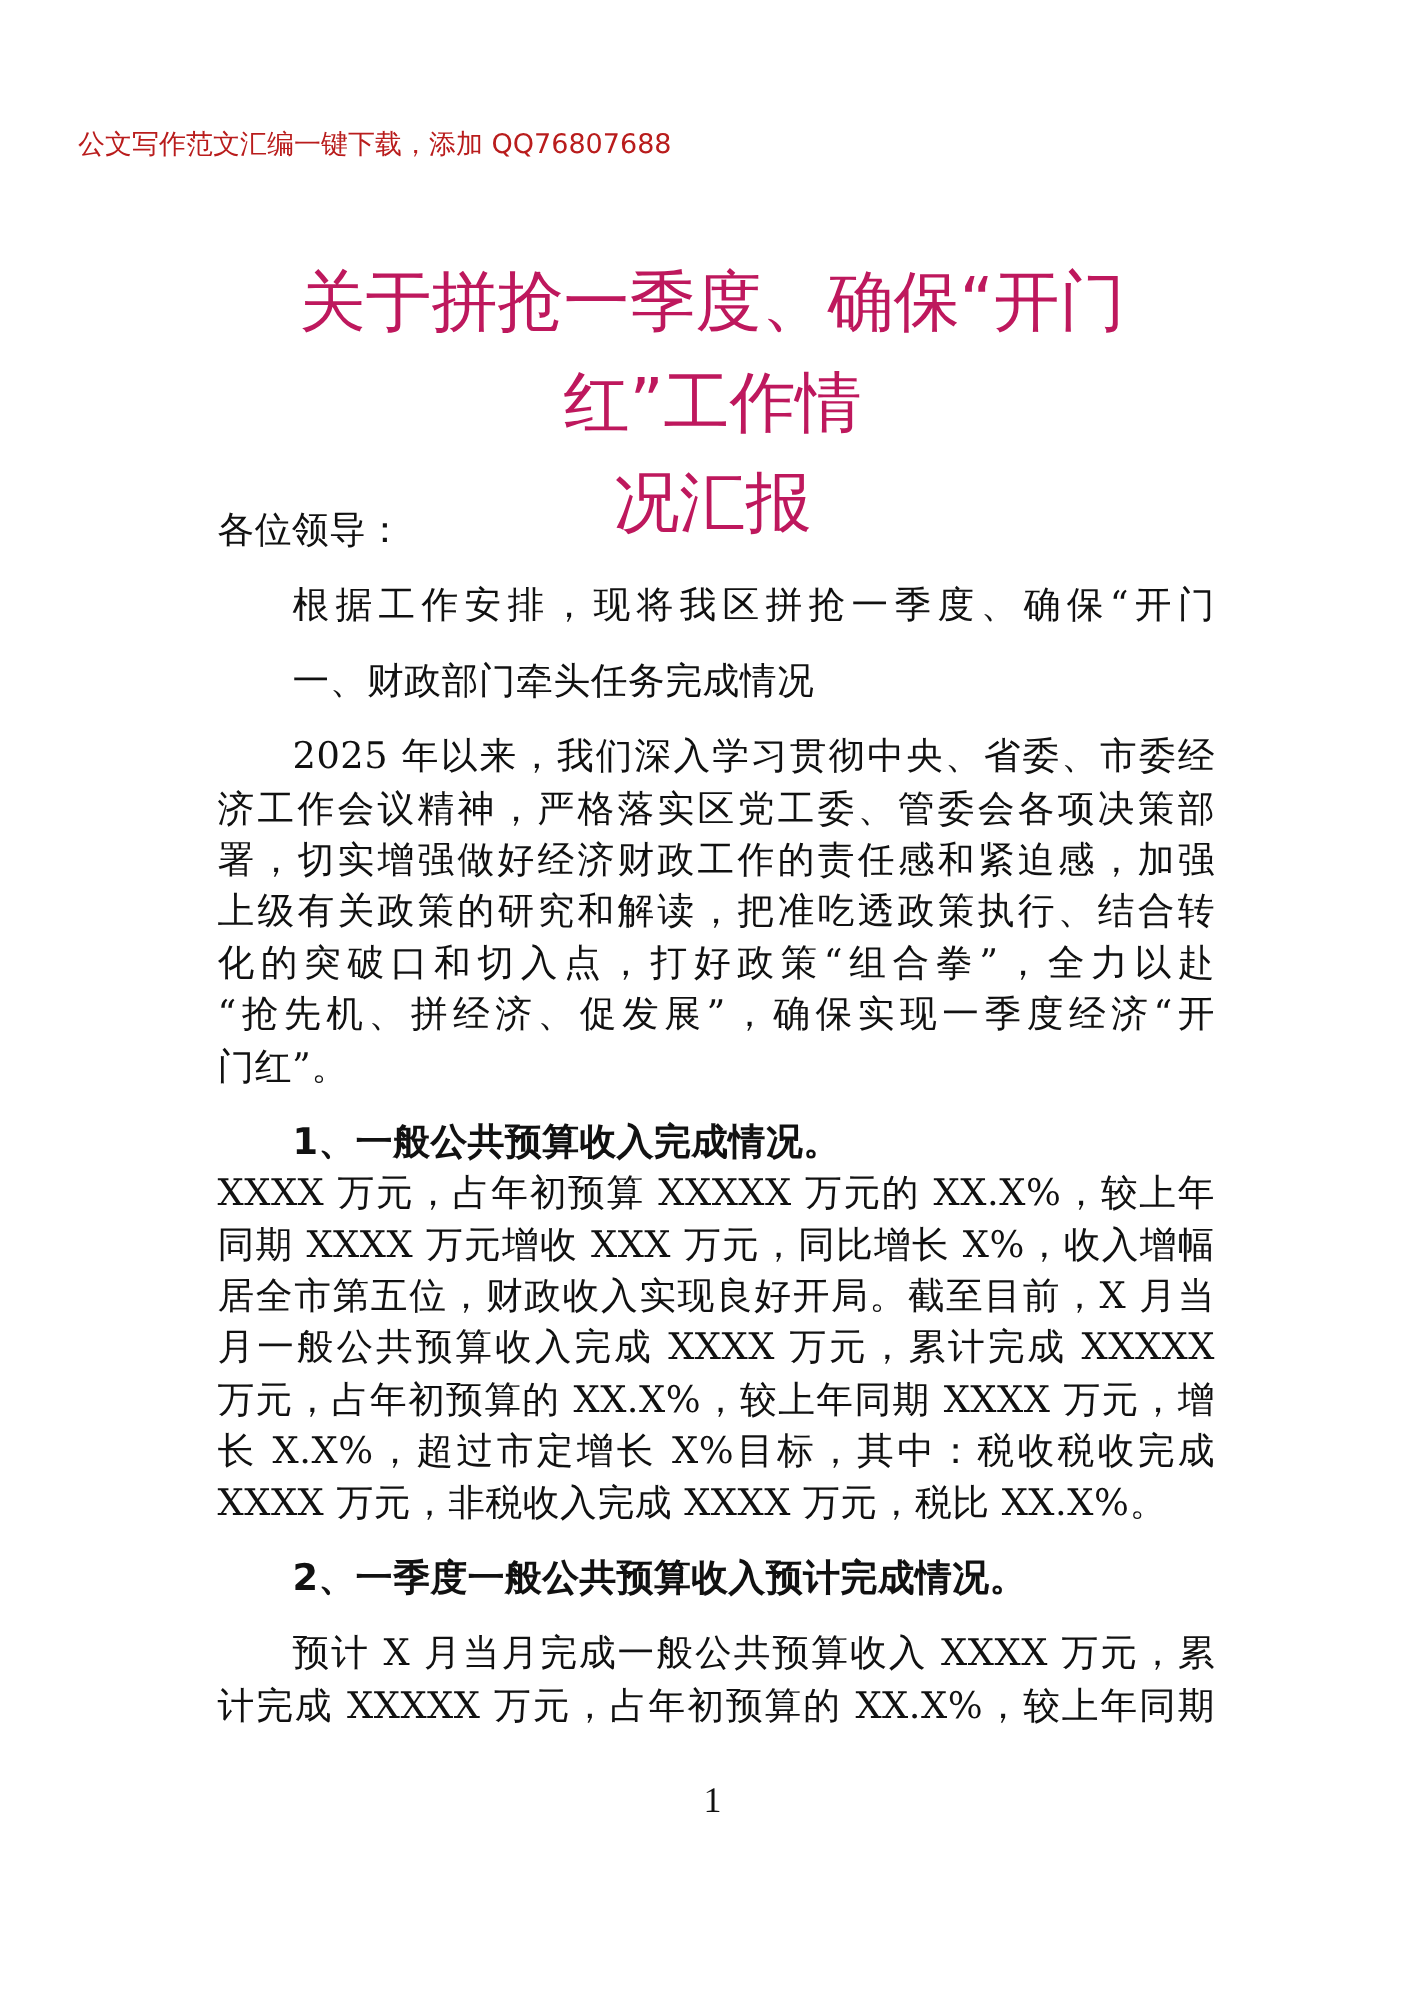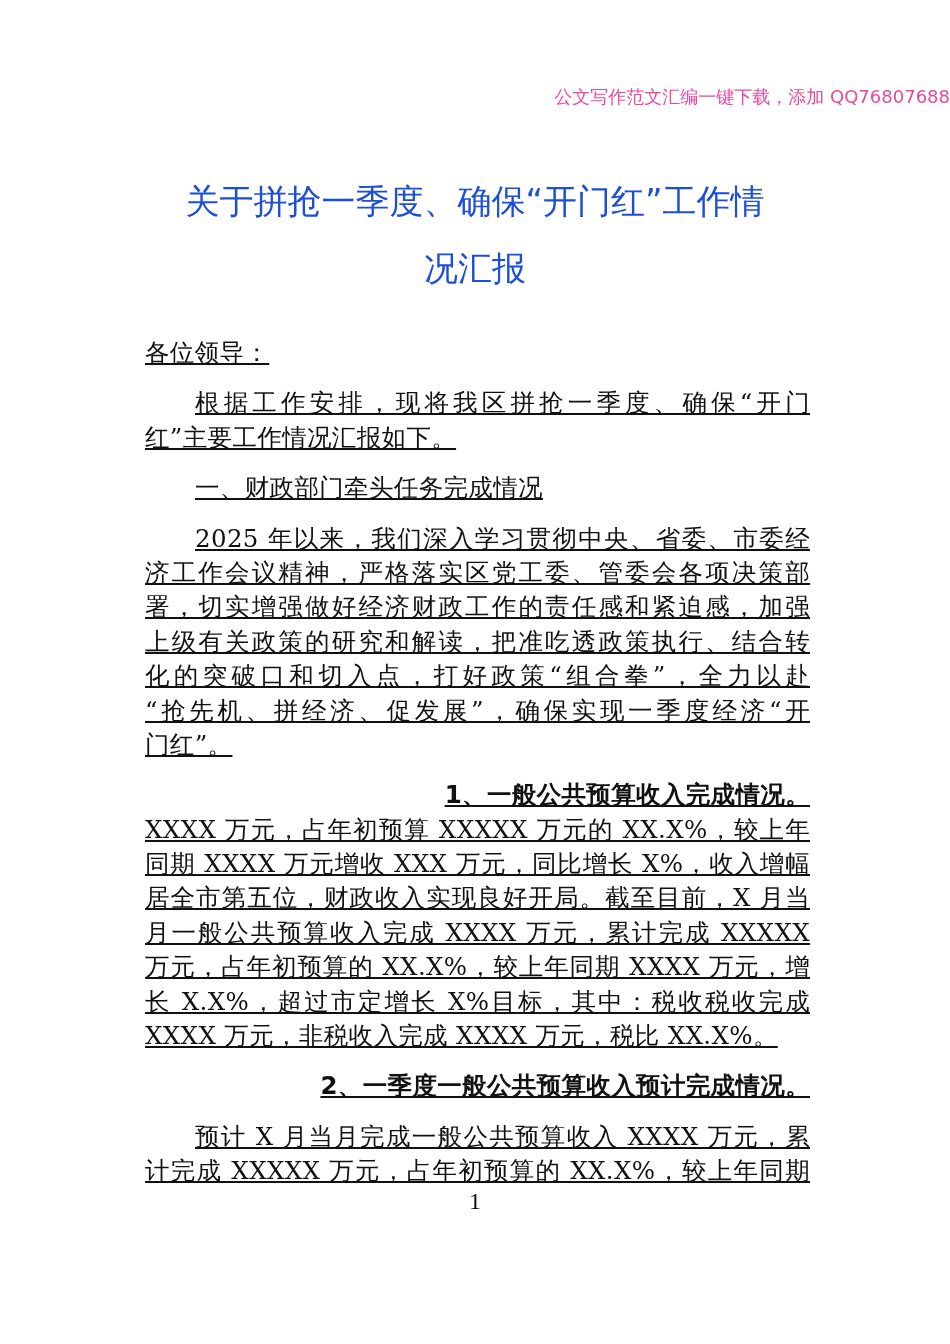--- a/index.html
+++ b/index.html
@@ -1,59 +1,58 @@
 <!DOCTYPE html>
 <html><head>
   <meta charset="utf-8">
   <style>
     html, body { margin: 0; padding: 0; background: #ffffff; }
     body { width: 950px; height: 1344px; position: relative; overflow: hidden; }
     .page { position: absolute; left: 0; top: 0; width: 950px; height: 1344px; background: #fff; }
     .promo {
       position: absolute; left: 0; width: 950px; top: 84px;
-      text-align: right; color: #ec4899;
+      text-align: left; color: #b91c1c;
       font-family: "DejaVu Sans", sans-serif; font-size: 18px; line-height: 26px;
       padding-left: 52px; box-sizing: border-box;
     }
     .title {
       position: absolute; left: 145px; width: 660px; top: 168px;
-      text-align: center; color: #1d4ed8;
-      font-family: "DejaVu Sans", sans-serif; font-size: 34px; line-height: 67px;
+      text-align: center; color: #be185d;
+      font-family: "DejaVu Sans", sans-serif; font-size: 44px; line-height: 67px;
       letter-spacing: 0px;
     }
     .body {
       position: absolute; left: 145px; top: 336px; width: 665px;
       font-family: "DejaVu Serif", serif; font-size: 24.5px; line-height: 34.4px;
       color: #111;
     }
-    .line { white-space: nowrap; height: 34.4px; display: block; letter-spacing: 0.35px; text-decoration: underline; }
+    .line { white-space: nowrap; height: 34.4px; display: block; letter-spacing: 0.35px; }
     .ind { padding-left: 50px; margin-top: 16px; }
     .just { text-align-last: justify; text-align: justify; white-space: normal; }
-    .bold { font-weight: bold; font-family: "DejaVu Sans", sans-serif; text-align: right; }
+    .bold { font-weight: bold; font-family: "DejaVu Sans", sans-serif; }
     .pagenum {
       position: absolute; left: 0; width: 950px; top: 1188px;
       text-align: center; font-family: "Liberation Serif", serif; font-size: 24px; color: #111;
     }
   </style>
 </head>
 <body>
 
 <div class="page">
 
   <div class="promo">公文写作范文汇编一键下载，添加 QQ76807688</div>
 
   <div class="title">
     <div>关于拼抢一季度、确保“开门红”工作情</div>
     <div>况汇报</div>
   </div>
 
   <div class="body">
     <span class="line">各位领导：</span>
     <span class="line ind just">根据工作安排，现将我区拼抢一季度、确保“开门</span>
-    <span class="line">红”主要工作情况汇报如下。</span>
     <span class="line ind">一、财政部门牵头任务完成情况</span>
     <span class="line ind just">2025 年以来，我们深入学习贯彻中央、省委、市委经</span>
     <span class="line just">济工作会议精神，严格落实区党工委、管委会各项决策部</span>
     <span class="line just">署，切实增强做好经济财政工作的责任感和紧迫感，加强</span>
     <span class="line just">上级有关政策的研究和解读，把准吃透政策执行、结合转</span>
     <span class="line just">化的突破口和切入点，打好政策“组合拳”，全力以赴</span>
     <span class="line just">“抢先机、拼经济、促发展”，确保实现一季度经济“开</span>
     <span class="line">门红”。</span>
     <span class="line ind bold">1、一般公共预算收入完成情况。</span>
     <span class="line just">XXXX 万元，占年初预算 XXXXX 万元的 XX.X%，较上年</span>

